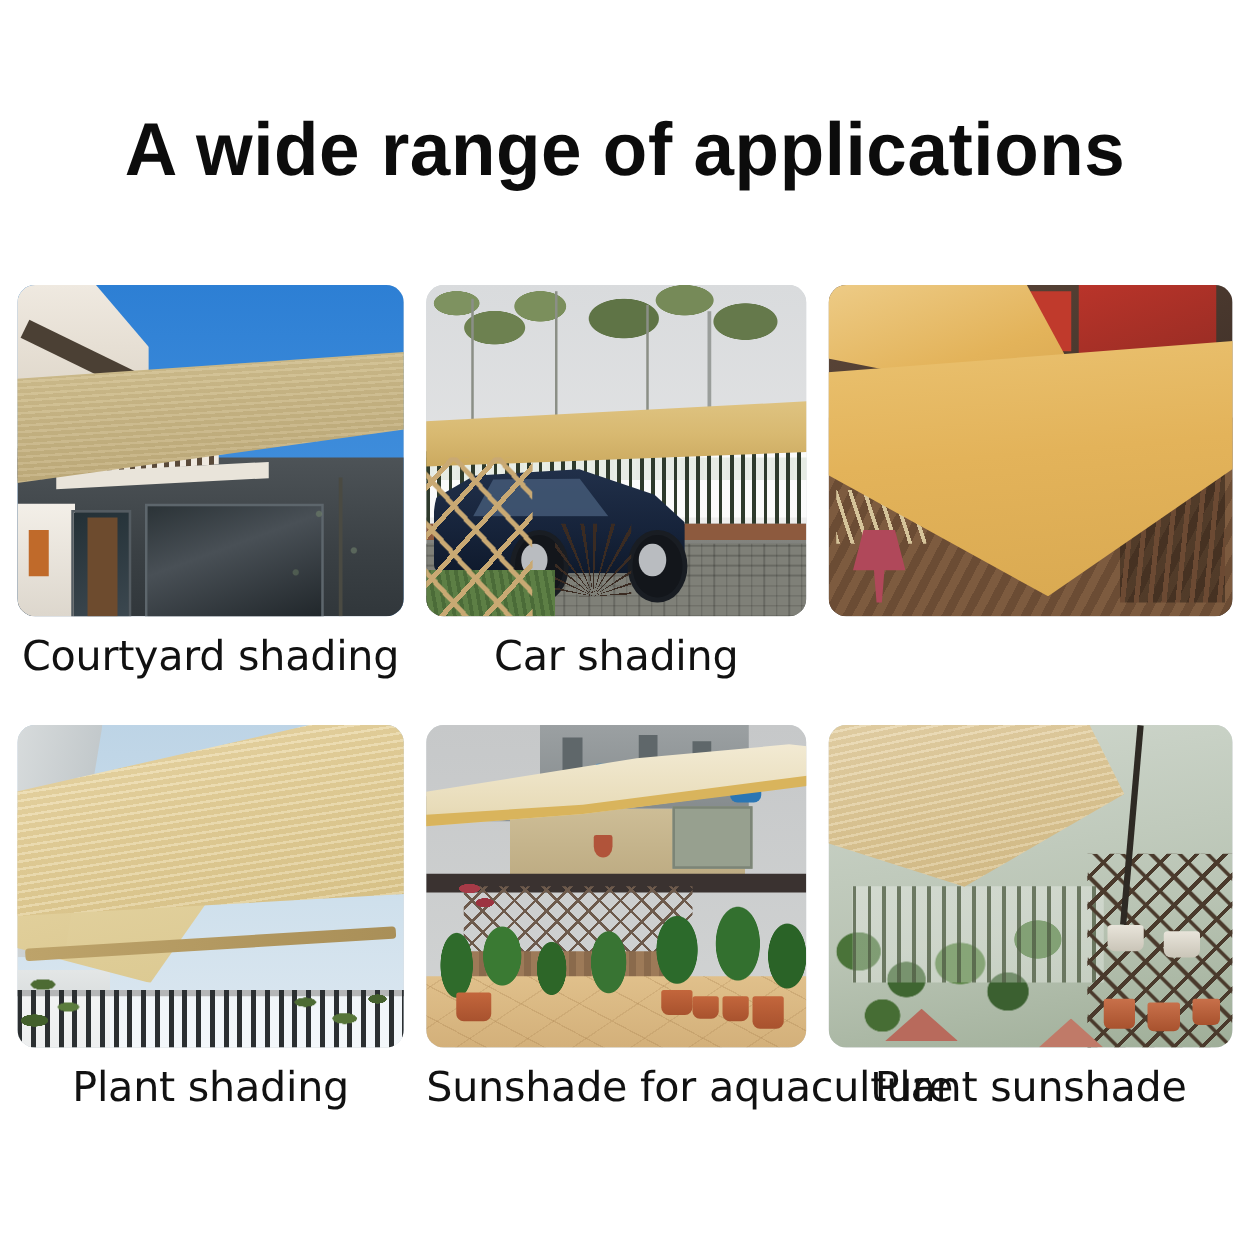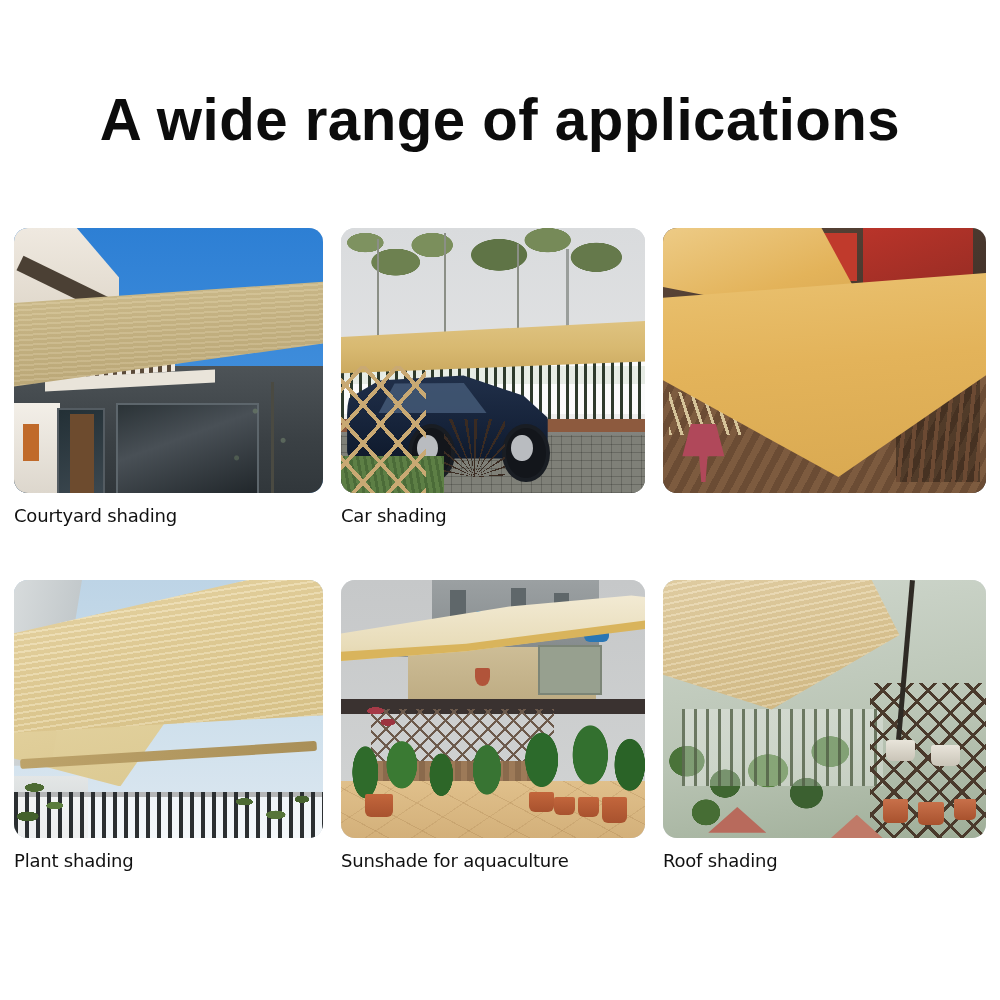--- a/index.html
+++ b/index.html
@@ -65,23 +65,23 @@
     overflow: hidden;
     background: #cfd4d8;
   }
   .cell.row2 .photo { height: 258px; }
 
   .caption {
     position: absolute;
     left: 0;
     width: 100%;
     top: 277px;
-    text-align: left;
+    text-align: center;
     font-family: "DejaVu Sans", "Liberation Sans", sans-serif;
-    font-size: 18px;
+    font-size: 33px;
     font-weight: 500;
     color: #111111;
     white-space: nowrap;
     letter-spacing: -0.2px;
   }
   .cell.row2 .caption { top: 270px; }
 
   
   .layer { position: absolute; }
   .full { left: 0; top: 0; width: 100%; height: 100%; }
@@ -601,17 +601,17 @@
         <div class="p6-whitepot" style="right:22%;top:62%;width:9%;height:8%"></div>
         <div class="p6-whitepot" style="right:8%;top:64%;width:9%;height:8%"></div>
         <div class="p6-pot" style="right:24%;bottom:6%;width:8%;height:9%"></div>
         <div class="p6-pot" style="right:13%;bottom:5%;width:8%;height:9%"></div>
         <div class="p6-pot" style="right:3%;bottom:7%;width:7%;height:8%"></div>
         <div class="layer p6-umbrella"></div>
         <div class="layer p6-umbrella2"></div>
         <div class="layer p6-sail"></div>
         <div class="layer p6-sail-weave"></div>
       </div>
-      <div class="caption">Roof shading</div>
+      <div class="caption">Plant sunshade</div>
     </div>
 
   </div>
 </div>
 
 </body></html>

